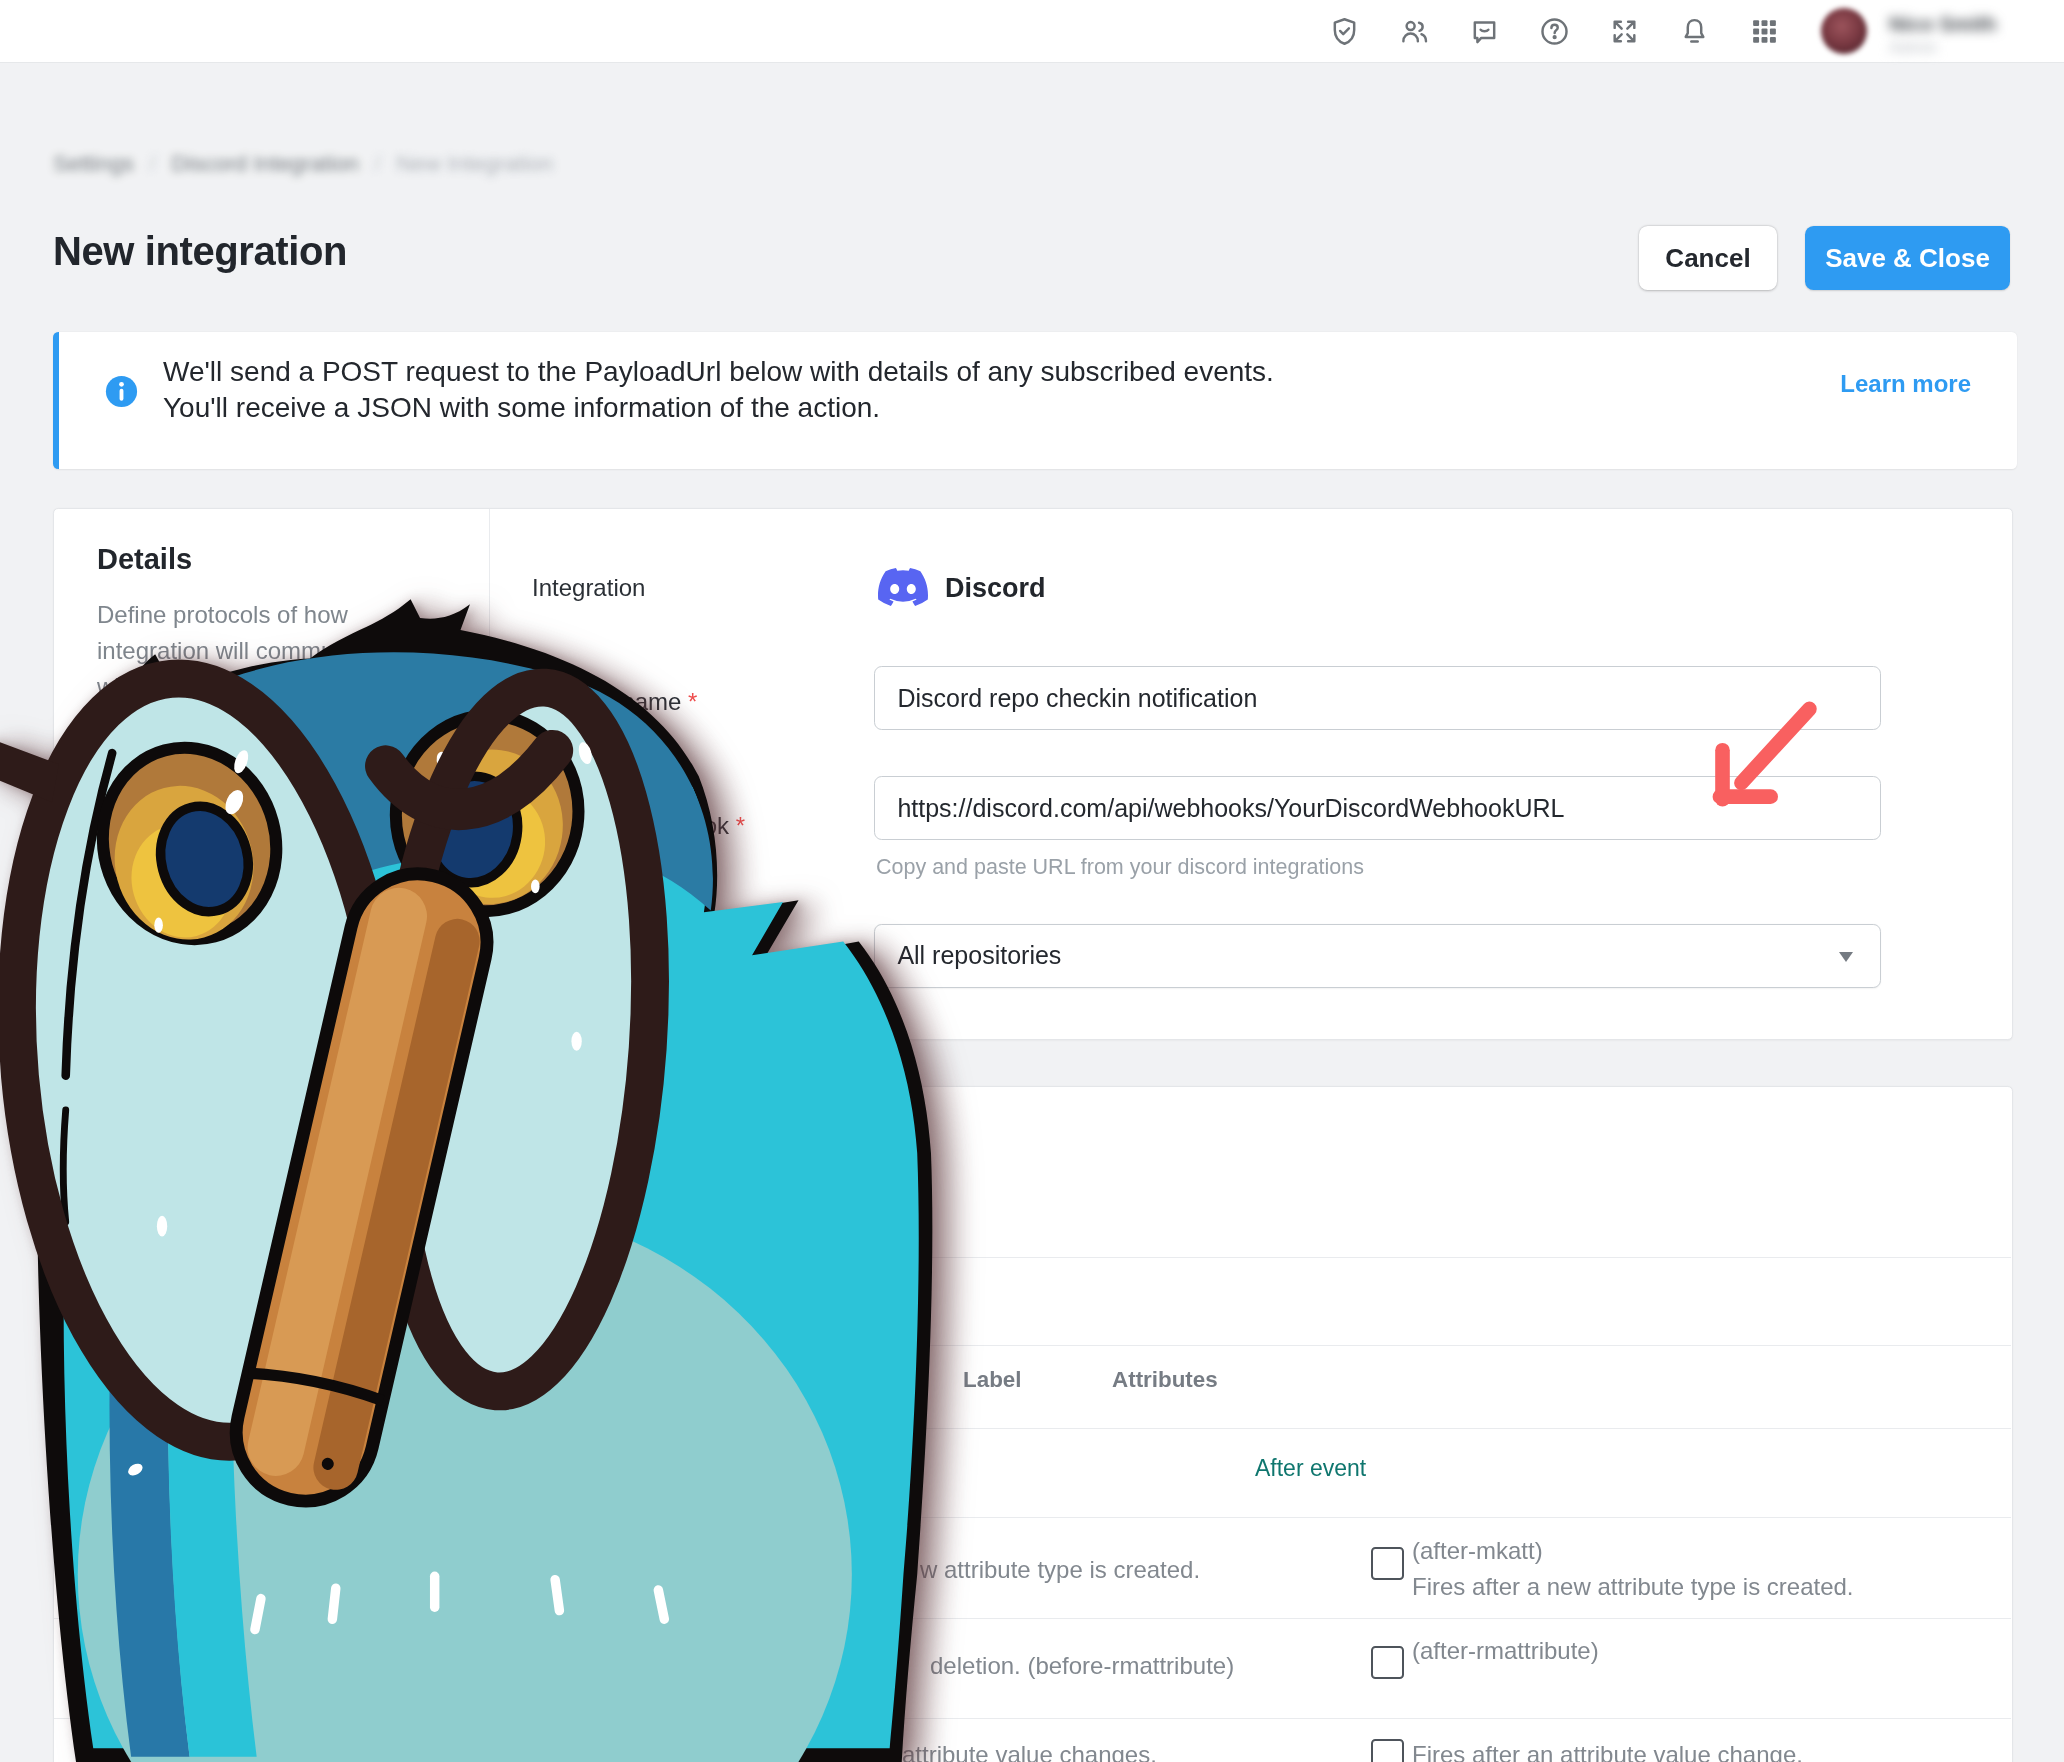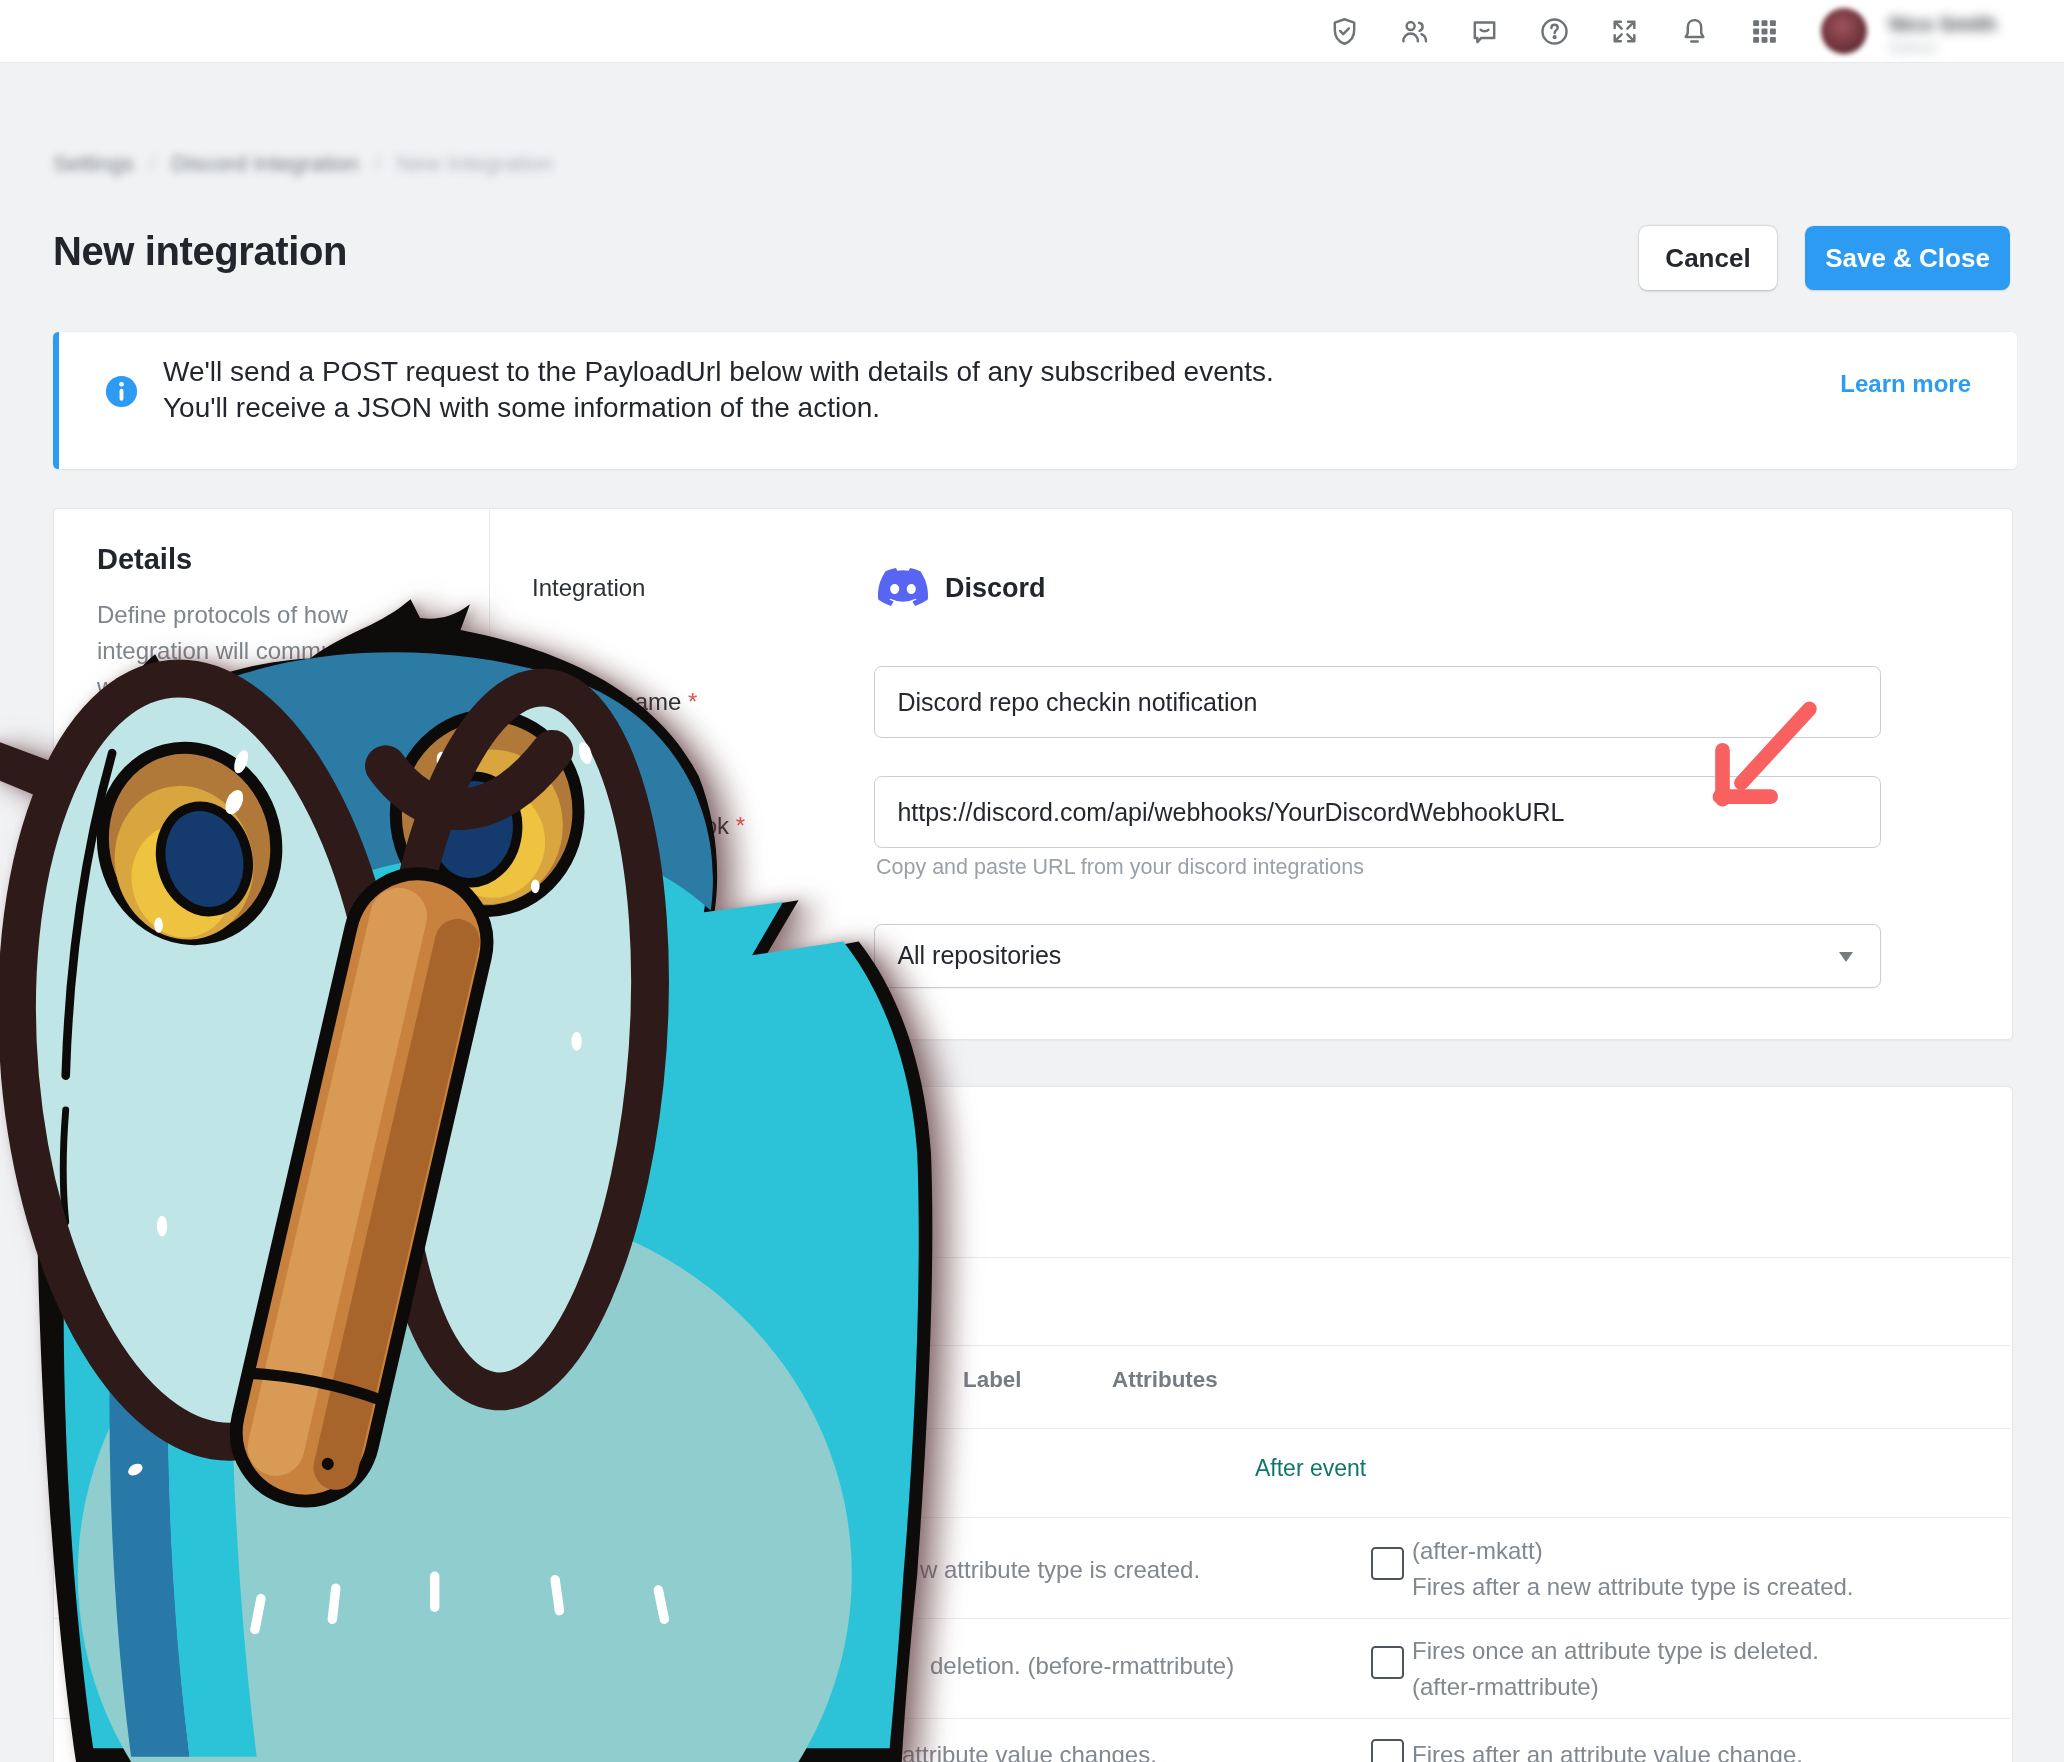--- a/index.html
+++ b/index.html
@@ -37,21 +37,21 @@
   .card{background:#fff;border:0.9px solid #e4e6e9;border-radius:5.2px;box-shadow:0 0.9px 1.7px rgba(0,0,0,.04);}
   .details-card{left:53px;top:508px;width:1958px;height:530px;}
   .events-card{left:53px;top:1086px;width:1958px;height:688px;}
   .vdiv{left:435px;top:0;bottom:0;width:0.9px;background:#e9ebee;}
   .hdiv{left:0;width:1957px;height:0.9px;background:#e9ebee;}
   .d-head{left:43px;top:34px;font-size:29px;font-weight:bold;color:#22262c;}
   .d-desc{left:43px;top:88px;width:344px;font-size:24px;line-height:36px;color:#7f868d;}
   .flabel{font-size:24px;color:#2b3036;white-space:nowrap;}
   .req{color:#ef4d4d;}
   .fvalue-brand{font-size:27px;font-weight:bold;color:#22262c;text-align:right;}
-  .tinput{position:absolute;left:820px;width:1007px;height:72px;border:1.7px solid #c9ced3;border-radius:7.7px;
+  .tinput{position:absolute;left:820px;width:1007px;height:64px;border:1.7px solid #c9ced3;border-radius:7.7px;
           padding:0 22.4px;font-size:25px;color:#24282e;font-family:"Liberation Sans",sans-serif;
           background:#fff;box-sizing:border-box;outline:none;}
   .fhelp{left:822px;top:346px;font-size:21.5px;color:#9aa1a8;}
   .dropdown{left:820px;top:415px;width:1007px;height:64px;border:1.7px solid #c9ced3;border-radius:7.7px;
           background:#fff;box-sizing:border-box;cursor:pointer;box-shadow:0 0.9px 1.7px rgba(0,0,0,.05);}
   .dropdown .dval{position:absolute;left:22.4px;top:0;line-height:60px;font-size:25px;color:#24282e;}
   .caret{position:absolute;right:27.5px;top:27px;width:0;height:0;border-left:7.7px solid transparent;
          border-right:7.7px solid transparent;border-top:10.3px solid #757b82;}
   .rfrag{left:468px;top:425px;font-size:24px;color:#2b3036;}
   
@@ -183,21 +183,20 @@
     <div class="abs rowtxt" style="left:866px;top:465px;">w attribute type is created.</div>
     <span class="cb" style="left:1317px;top:460px;" role="checkbox" aria-checked="false"></span>
     <div class="abs rowtxt" style="left:1358px;top:446px;">
       <div>(after-mkatt)</div>
       <div>Fires after a new attribute type is created.</div>
     </div>
 
     <div class="abs rowtxt" style="left:876px;top:561px;">deletion. (before-rmattribute)</div>
     <span class="cb" style="left:1317px;top:559px;" role="checkbox" aria-checked="false"></span>
     <div class="abs rowtxt" style="left:1358px;top:546px;">
-      <div>Fires once an attribute type is deleted.</div>
       <div>(after-rmattribute)</div>
     </div>
 
     <div class="abs rowtxt" style="left:848px;top:650px;">attribute value changes.</div>
     <span class="cb" style="left:1317px;top:652px;" role="checkbox" aria-checked="false"></span>
     <div class="abs rowtxt" style="left:1358px;top:650px;">
       <div>Fires after an attribute value change.</div>
       <div></div>
     </div>
   </div>

